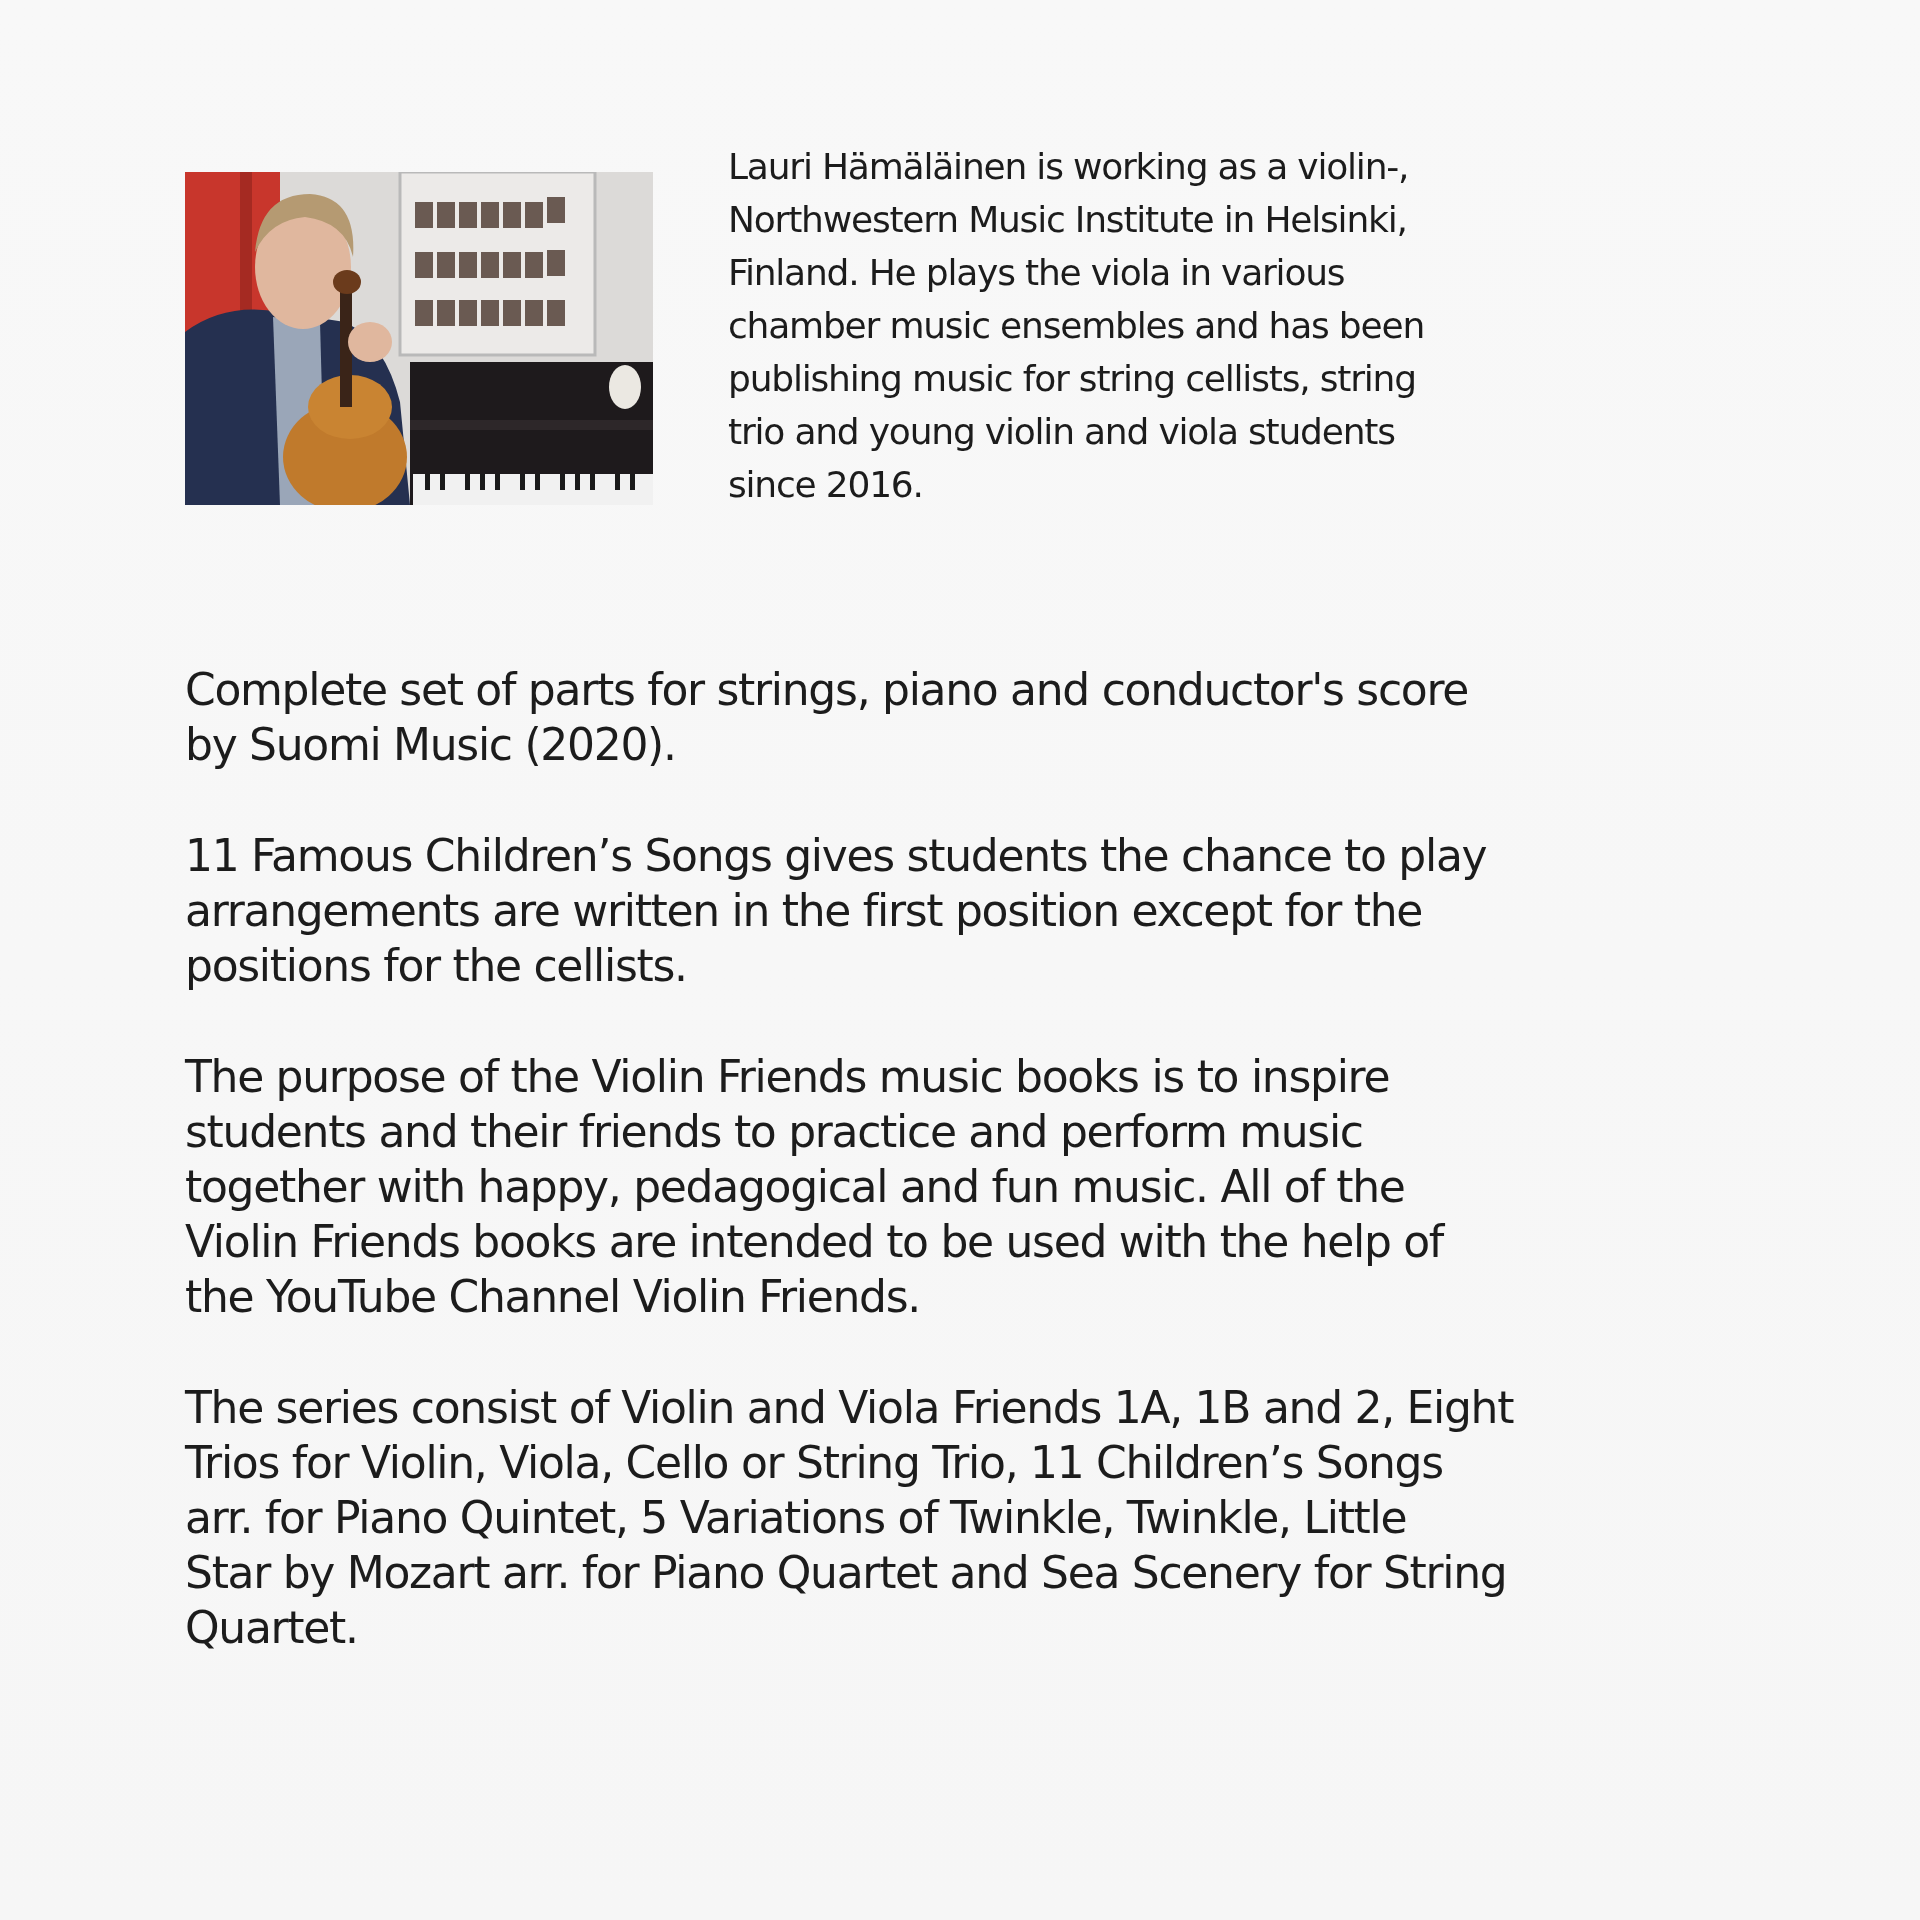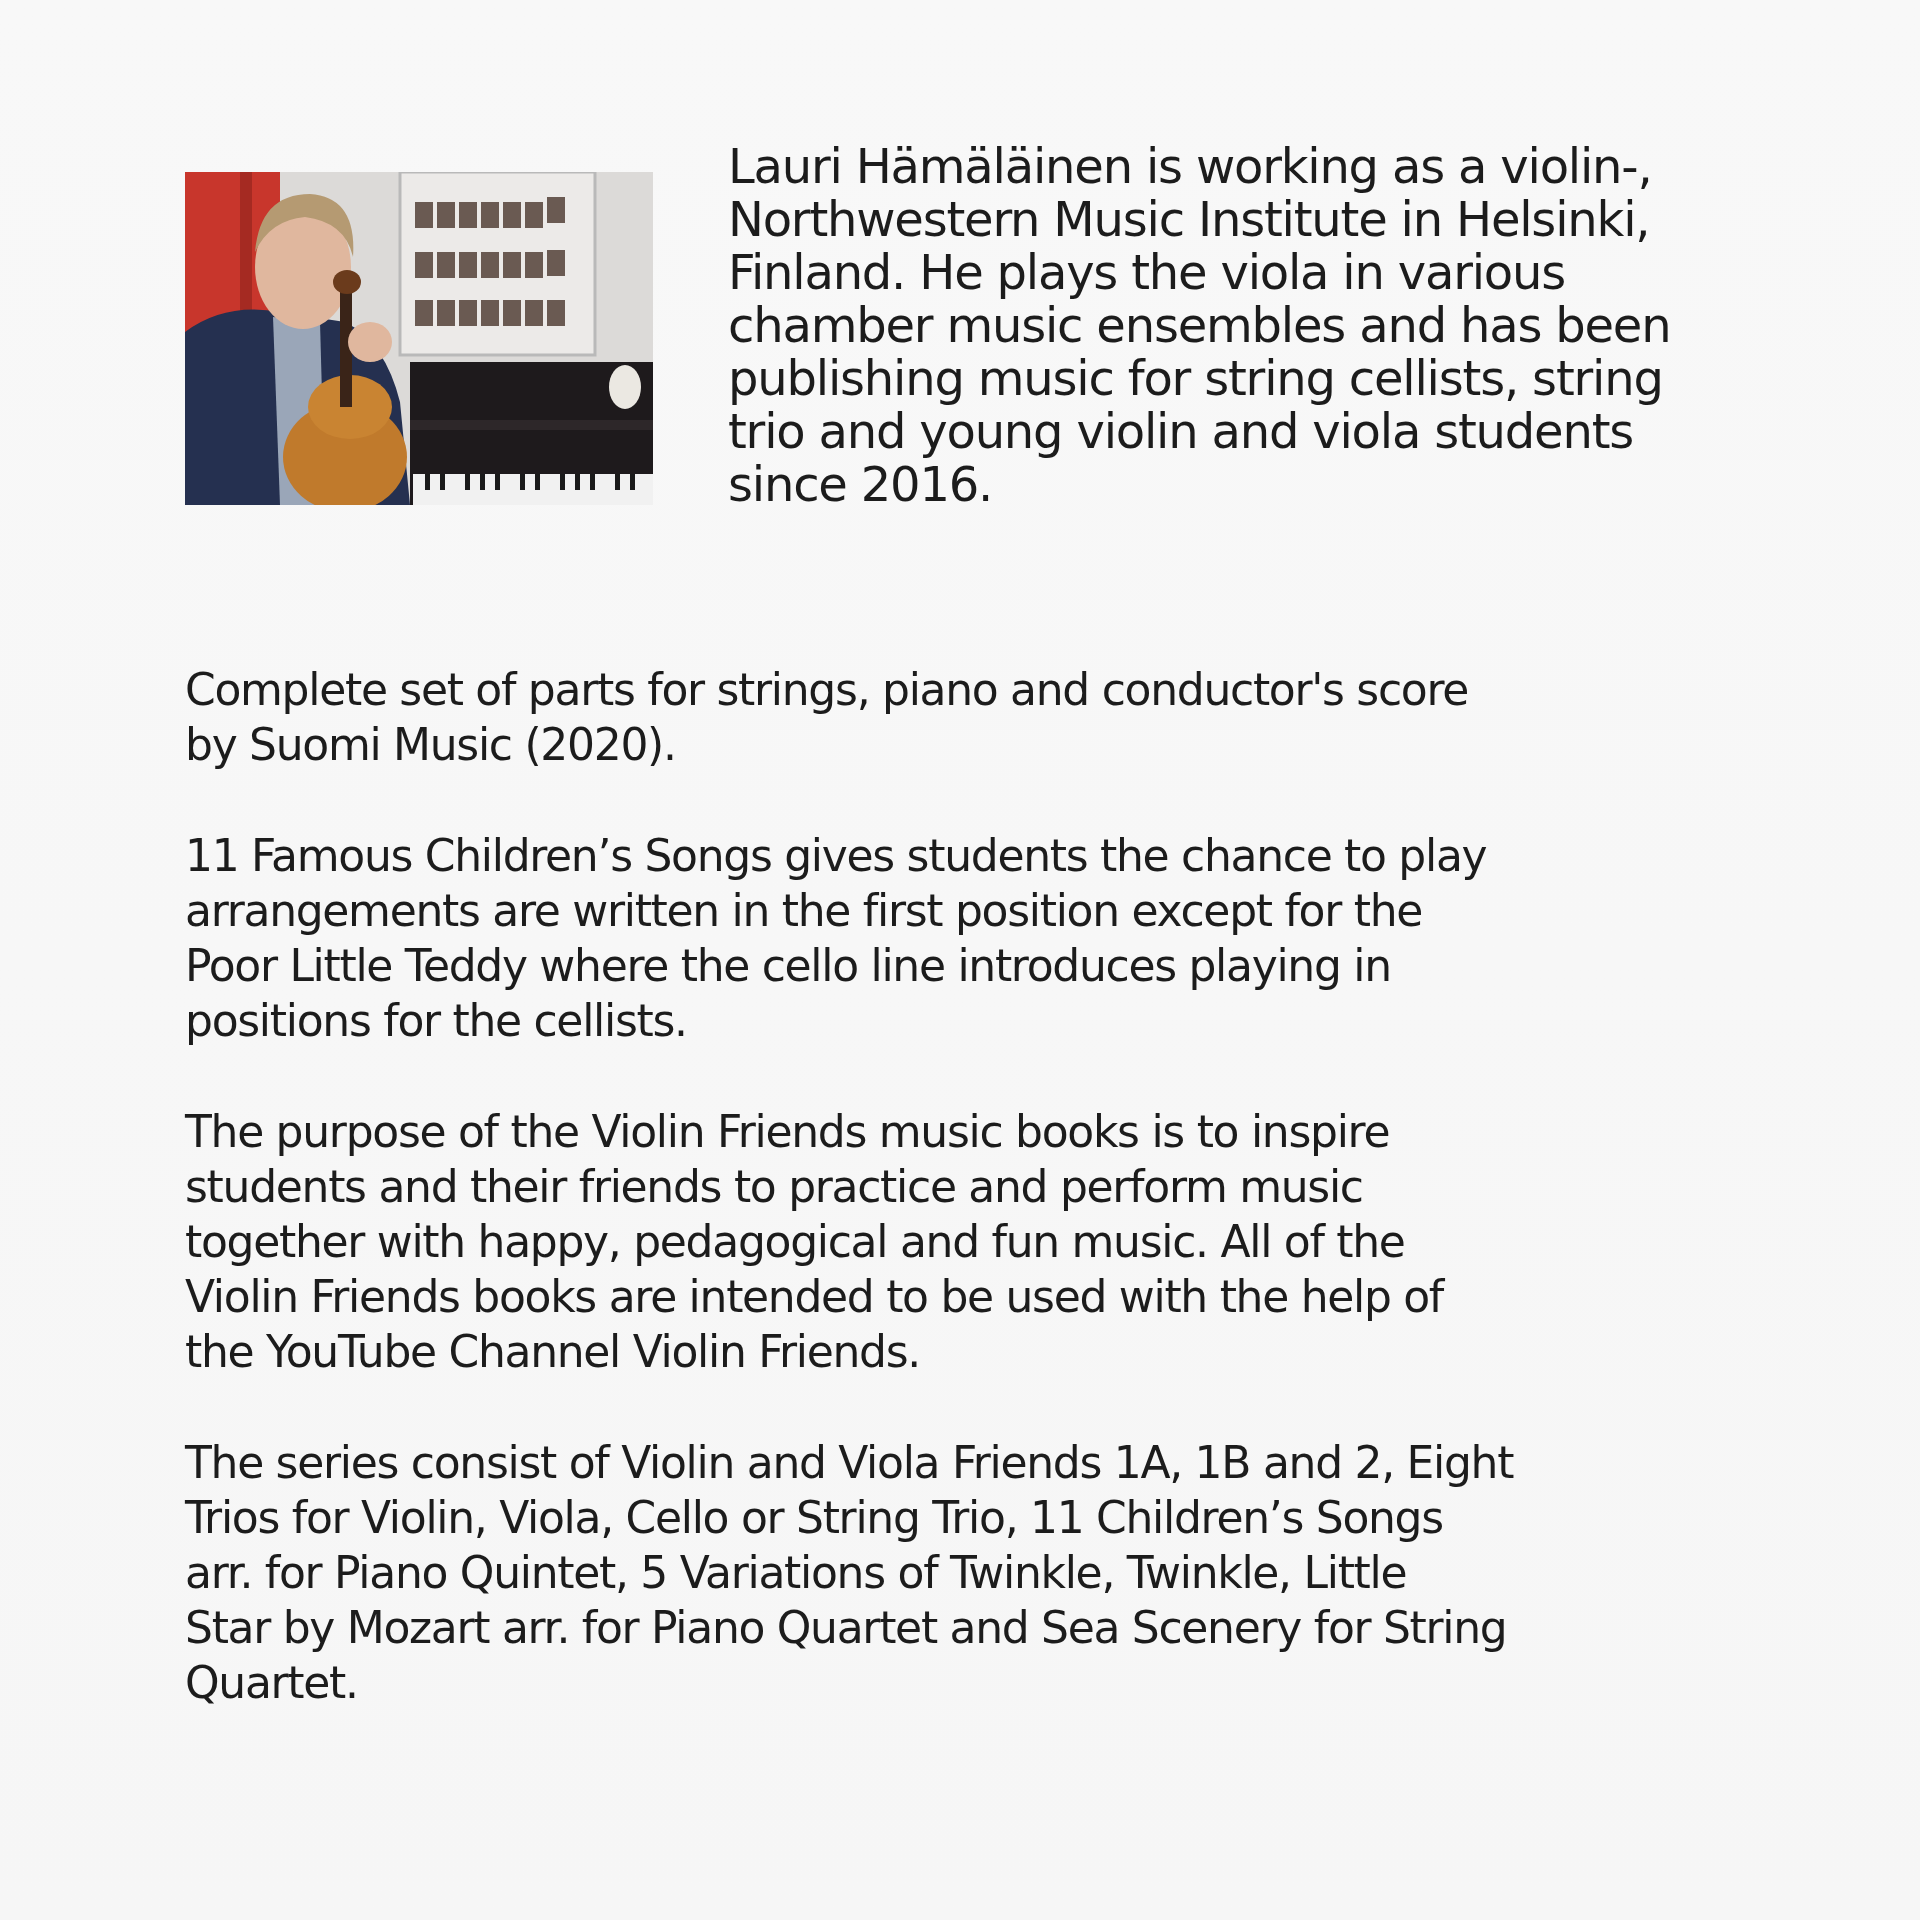--- a/index.html
+++ b/index.html
@@ -14,21 +14,21 @@
   .page {
     position: absolute; left: 0; top: 0; width: 1920px; height: 1920px;
     background: linear-gradient(180deg, #f8f8f8 0%, #f6f6f6 100%);
   }
   .photo {
     position: absolute; left: 185px; top: 172px; width: 468px; height: 333px;
     overflow: hidden; background: #d9d6d4;
   }
   .bio {
     position: absolute; left: 728px; top: 140px; width: 1020px;
-    font-size: 48px; line-height: 53px; letter-spacing: -1.2px;
+    font-size: 36px; line-height: 53px; letter-spacing: -1.2px;
   }
   .bio p { margin: 0; }
   .body-text {
     position: absolute; left: 185px; top: 662px; width: 1620px;
     font-size: 44px; line-height: 55px; letter-spacing: -1.3px;
   }
   .body-text p { margin: 0 0 56px 0; }
   .line { display: block; white-space: nowrap; }
 </style>
 </head>
@@ -120,21 +120,20 @@
   </div>
 
   <div class="body-text">
     <p>
       <span class="line">Complete set of parts for strings, piano and conductor's score</span>
       <span class="line">by Suomi Music (2020).</span>
     </p>
     <p>
       <span class="line">11 Famous Children’s Songs gives students the chance to play</span>
       <span class="line">arrangements are written in the first position except for the</span>
-      <span class="line">Poor Little Teddy where the cello line introduces playing in</span>
       <span class="line">positions for the cellists.</span>
     </p>
     <p>
       <span class="line">The purpose of the Violin Friends music books is to inspire</span>
       <span class="line">students and their friends to practice and perform music</span>
       <span class="line">together with happy, pedagogical and fun music. All of the</span>
       <span class="line">Violin Friends books are intended to be used with the help of</span>
       <span class="line">the YouTube Channel Violin Friends.</span>
     </p>
     <p>

